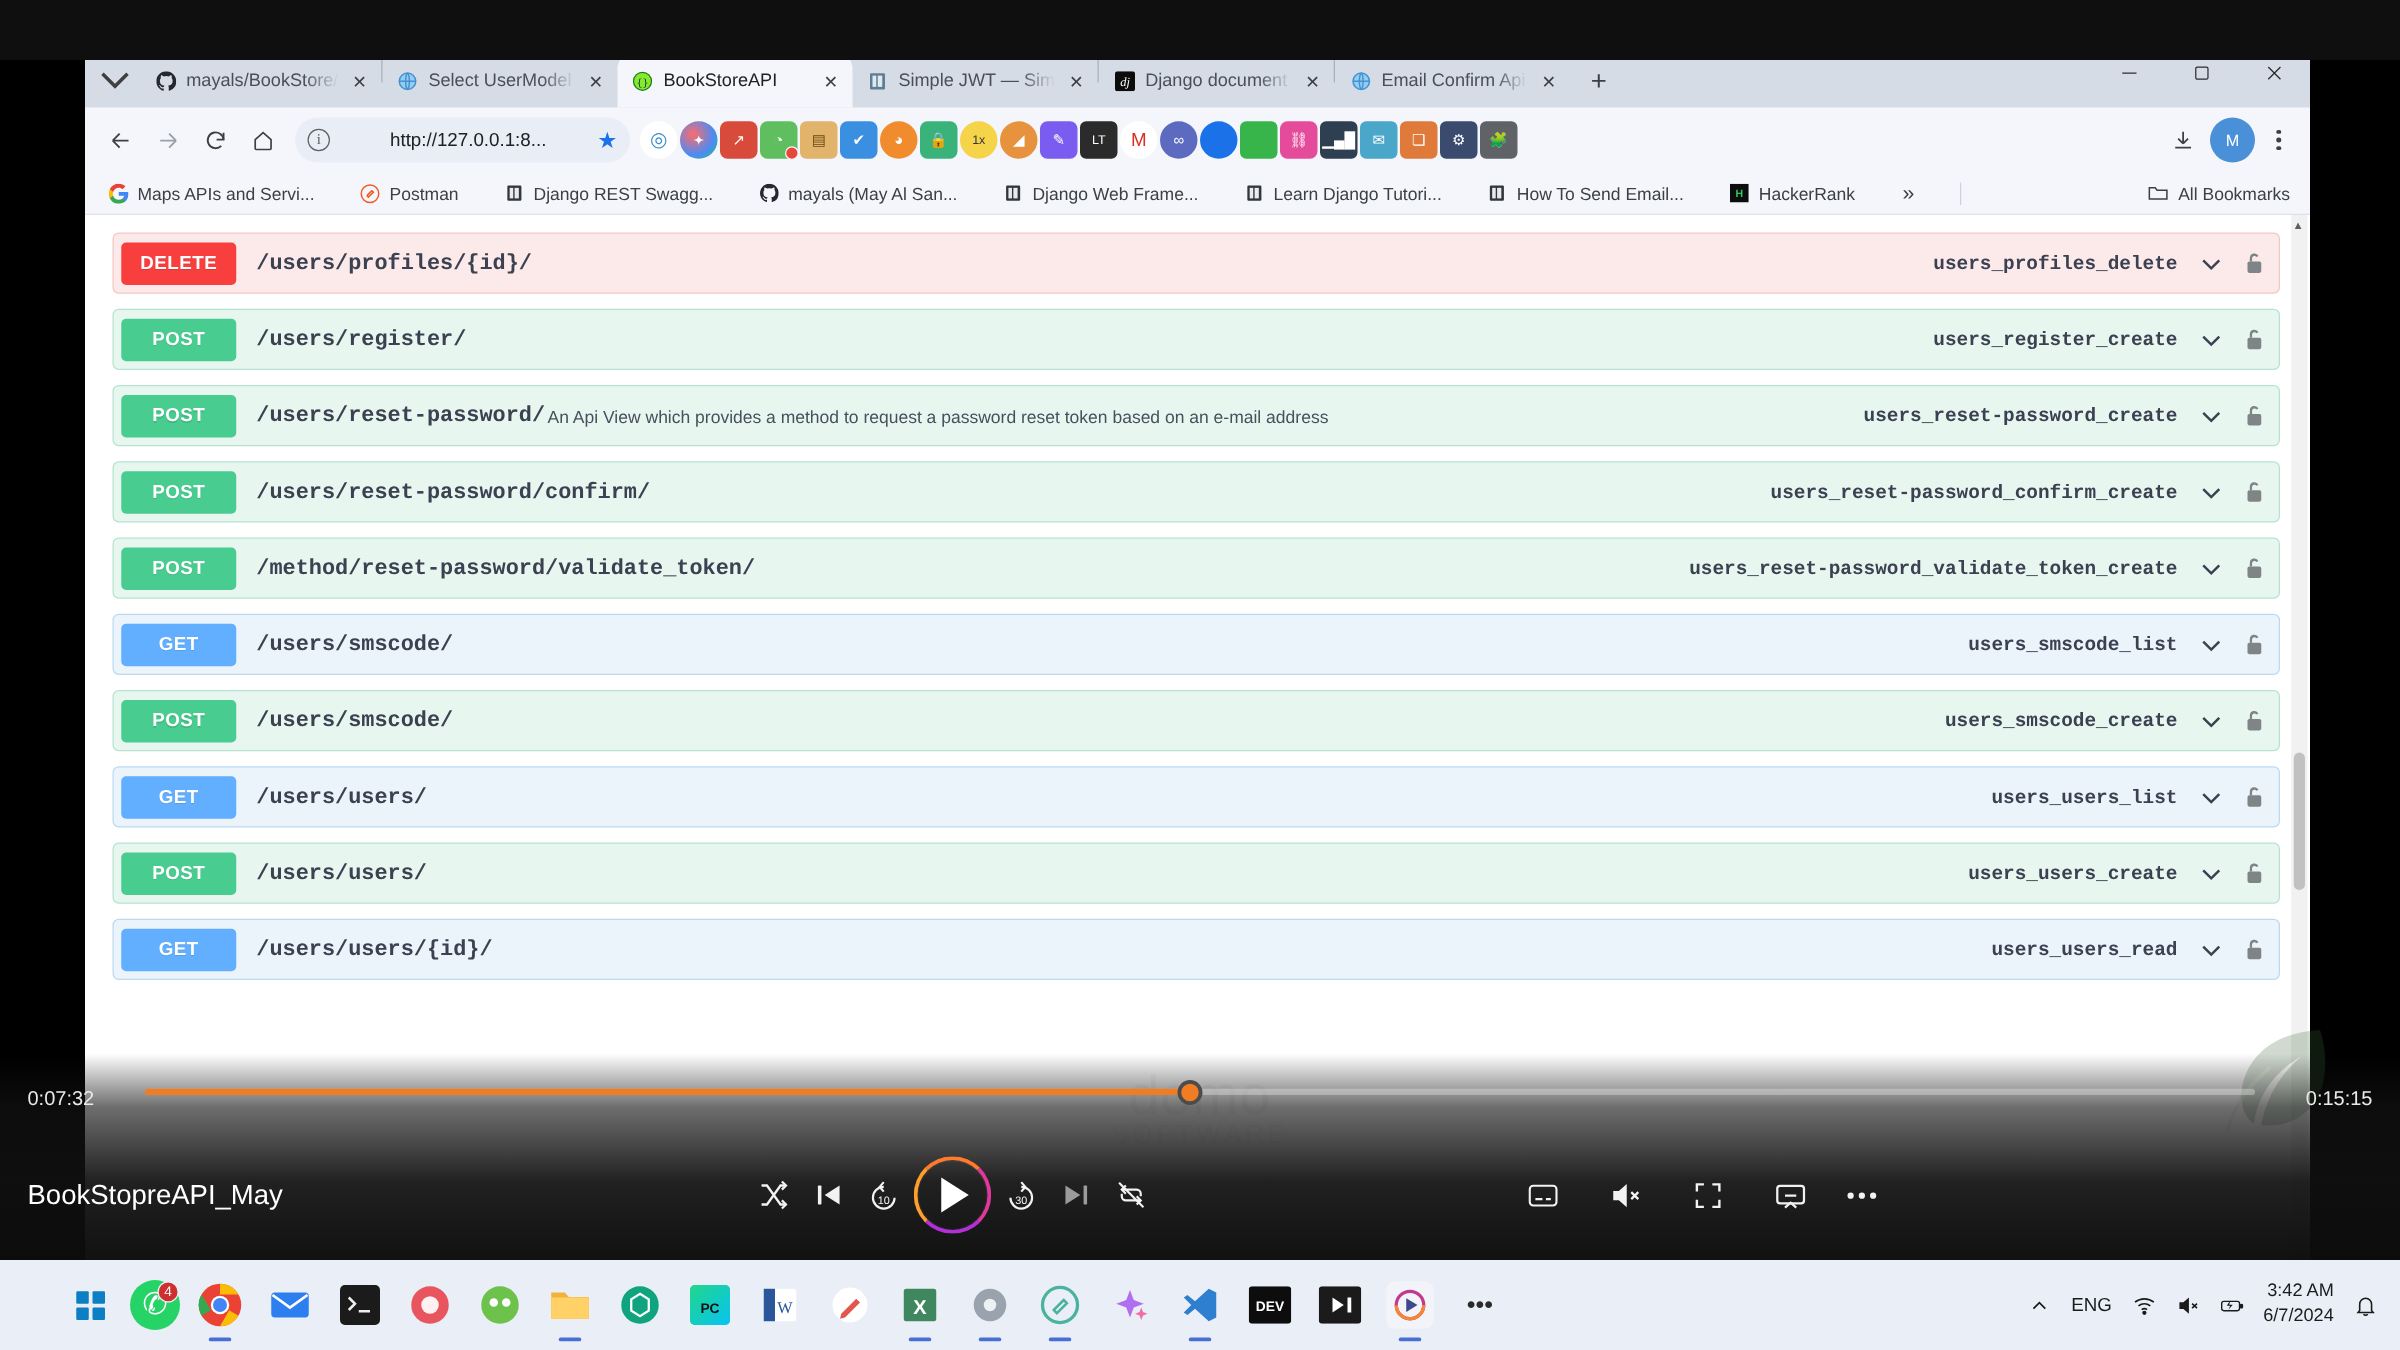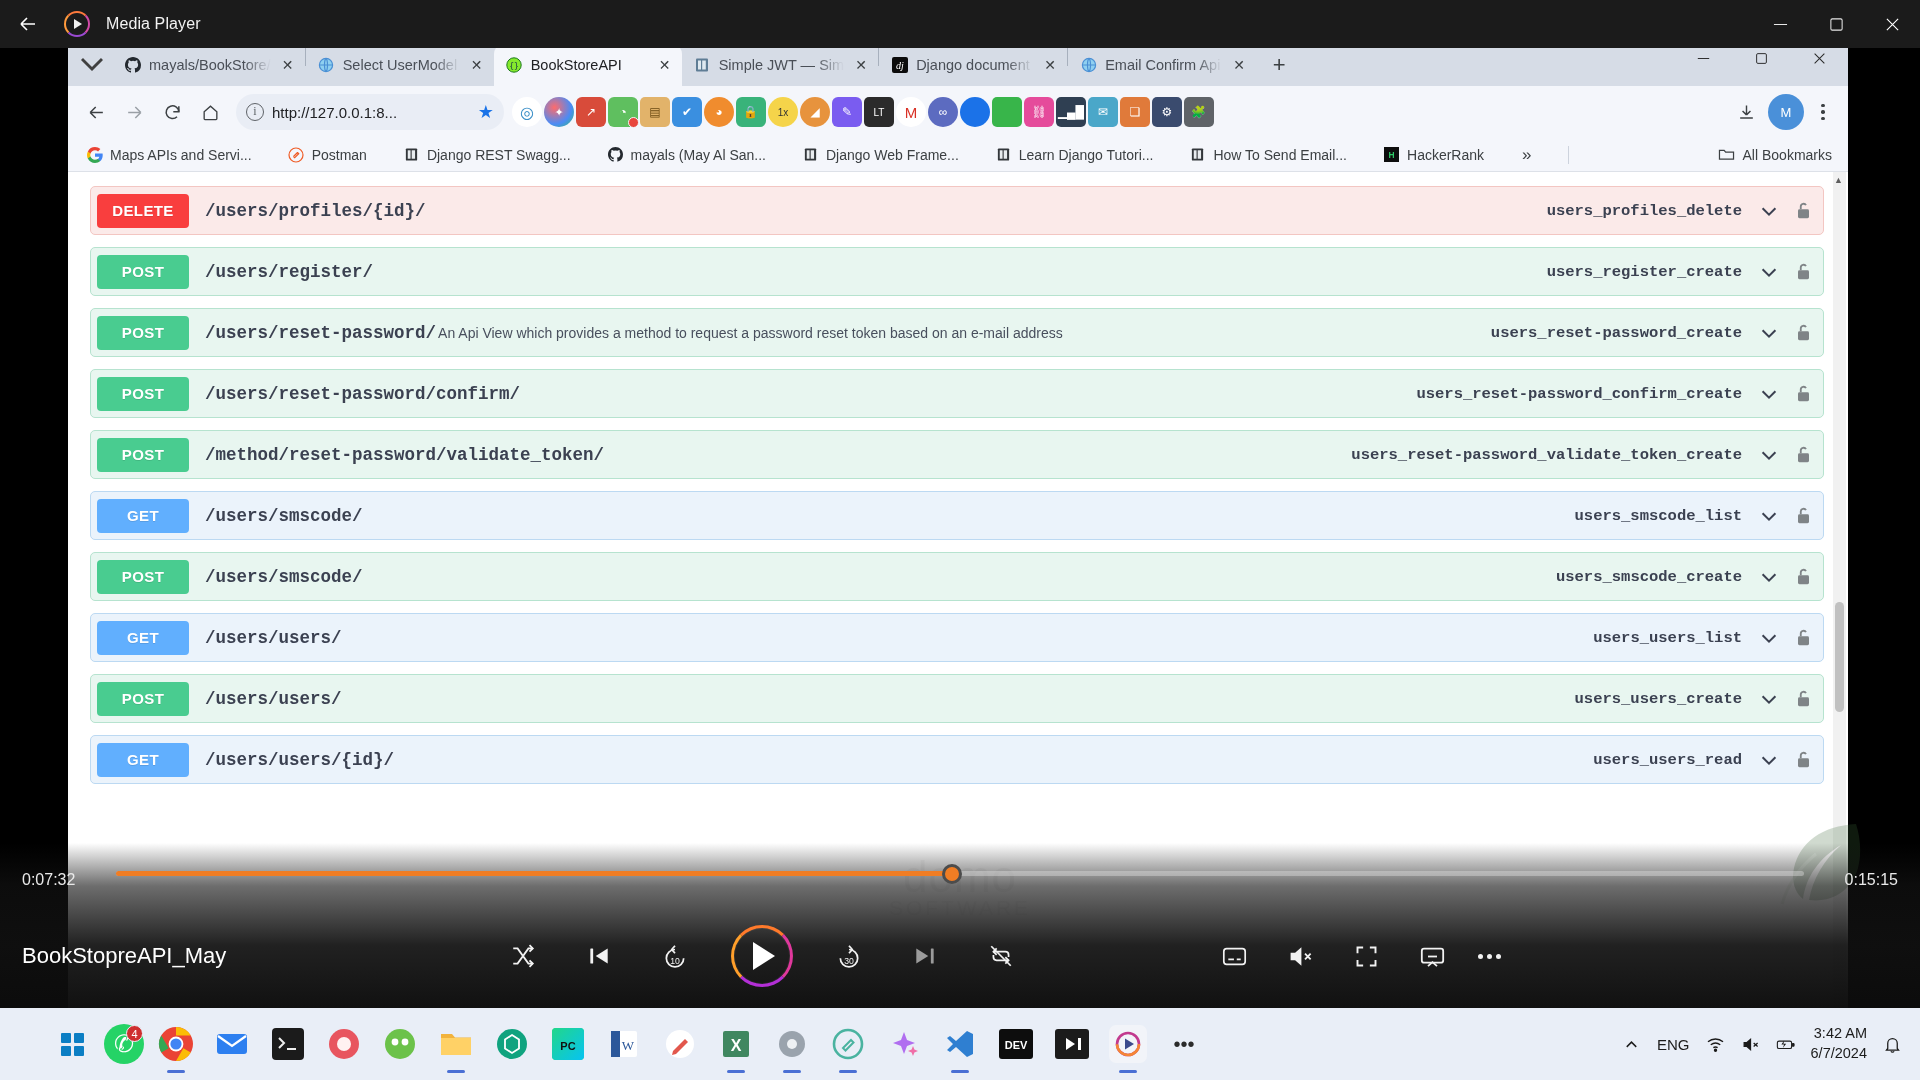--- a/index.html
+++ b/index.html
@@ -115,21 +115,21 @@
     flex: 0 0 auto; width: 268px; height: 36px; background: #e9edf5;
     border-radius: 18px; display: flex; align-items: center;
     padding: 0 10px; gap: 8px; margin: 0 6px; position: relative;
   }
   .omnibox .info-i {
     width: 18px; height: 18px; border-radius: 50%; border: 1.6px solid #5f6368;
     color: #5f6368; font-size: 12px; line-height: 15px; text-align: center;
     font-family: "Liberation Serif", serif; flex: 0 0 18px;
   }
   .omnibox .url {
-    font-size: 15px; color: #202124; white-space: nowrap; overflow: hidden; flex: 1 1 auto;
+    font-size: 15px; color: #202124; white-space: nowrap; overflow: hidden; flex: 1 1 auto; margin-left: 40px;
   }
   .omnibox .star { color: #1a73e8; font-size: 18px; flex: 0 0 auto; }
   .ext-strip { display: flex; align-items: center; gap: 2px; flex: 1 1 auto; }
   .ext {
     width: 30px; height: 30px; border-radius: 50%; flex: 0 0 30px;
     display: flex; align-items: center; justify-content: center;
     font-size: 12px; color: #fff; position: relative;
   }
   .ext .dot-badge {
     position: absolute; right: -1px; bottom: -1px; width: 11px; height: 11px;
@@ -226,21 +226,21 @@
   }
   .controls-row {
     position: absolute; left: 0; bottom: 22px; width: 1523px; height: 60px;
     display: flex; align-items: center; padding: 0 22px;
   }
   .video-title {
     color: #fff; font-size: 22px; flex: 0 0 auto; white-space: nowrap;
   }
   .center-ctrls {
     position: absolute; left: 50%; transform: translateX(-50%);
-    display: flex; align-items: center; gap: 36px; text-align: center;
+    display: flex; align-items: center; gap: 4px; text-align: center;
   }
   .cbtn {
     width: 40px; height: 40px; display: flex; align-items: center; justify-content: center;
     color: #f2f2f2;
   }
   .cbtn svg { width: 26px; height: 26px; }
   .cbtn.dim { color: #9b9b9b; }
   .play-btn {
     width: 62px; height: 62px; border-radius: 50%;
     display: flex; align-items: center; justify-content: center;
@@ -297,50 +297,20 @@
 
   
   .winlogo { display: grid; grid-template-columns: 10px 10px; grid-template-rows: 10px 10px; gap: 3px; }
   .winlogo i { background: #0b7ec4; display: block; border-radius: 1px; }
 </style>
 </head>
 <body>
 
 <div id="app">
 
-  <div class="mp-titlebar">
-    <div class="mp-back">
-      <svg viewBox="0 0 24 24" fill="none" stroke="currentColor" stroke-width="1.6">
-          <path d="M19 12H5M5 12l6-6M5 12l6 6"></path>
-        </svg>
-    </div>
-    <div class="mp-applogo">
-      <div class="mp-logo-ring">
-          <div class="tri"></div>
-        </div>
-    </div>
-    <div class="mp-title">Media Player</div>
-    <div class="mp-winbtns">
-      <div class="mp-winbtn">
-        <svg viewBox="0 0 16 16" stroke="currentColor" stroke-width="1.1">
-            <path d="M1 8h14"></path>
-          </svg>
-      </div>
-      <div class="mp-winbtn">
-        <svg viewBox="0 0 16 16" fill="none" stroke="currentColor" stroke-width="1.1">
-            <rect x="2" y="2" width="12" height="12" rx="1.5"></rect>
-          </svg>
-      </div>
-      <div class="mp-winbtn close-x">
-        <svg viewBox="0 0 16 16" stroke="currentColor" stroke-width="1.2">
-            <path d="M2 2l12 12M14 2L2 14"></path>
-          </svg>
-      </div>
-    </div>
-  </div>
 
   <div class="video-surface">
     <div class="browser">
 
       <div class="tabstrip">
         <div class="tab-chevron">
           <svg viewBox="0 0 24 24" fill="none" stroke="currentColor" stroke-width="1.7">
               <path d="M6 9l6 6 6-6"></path>
             </svg>
         </div>

